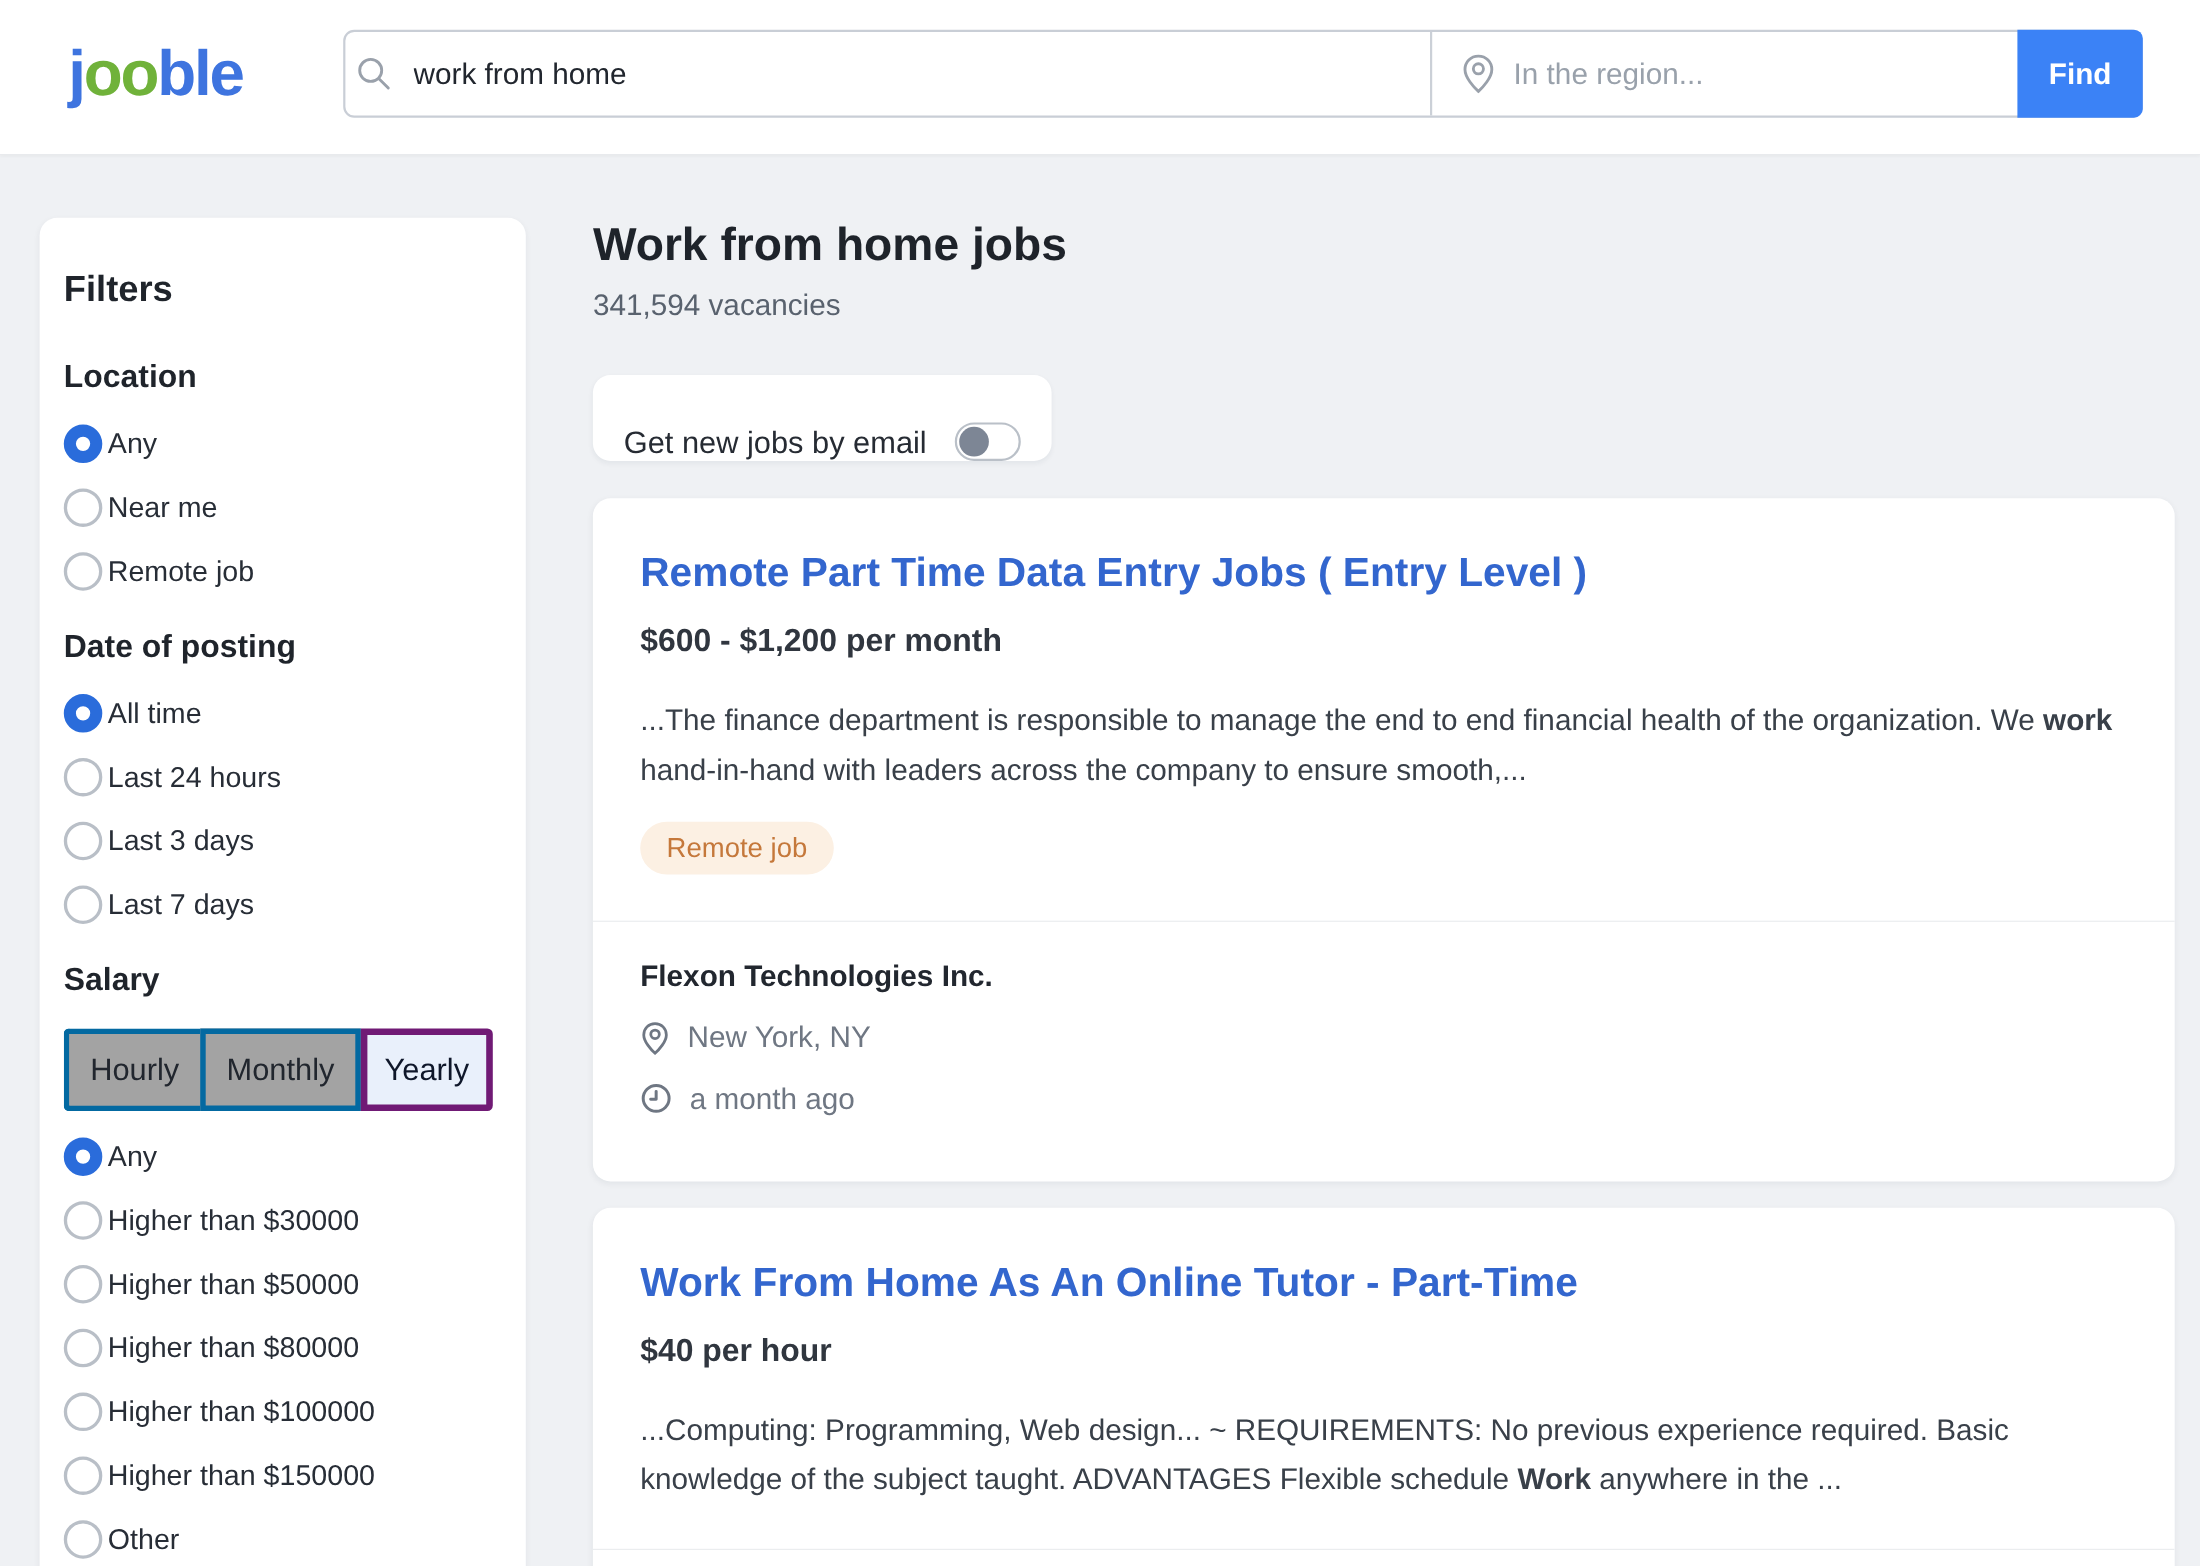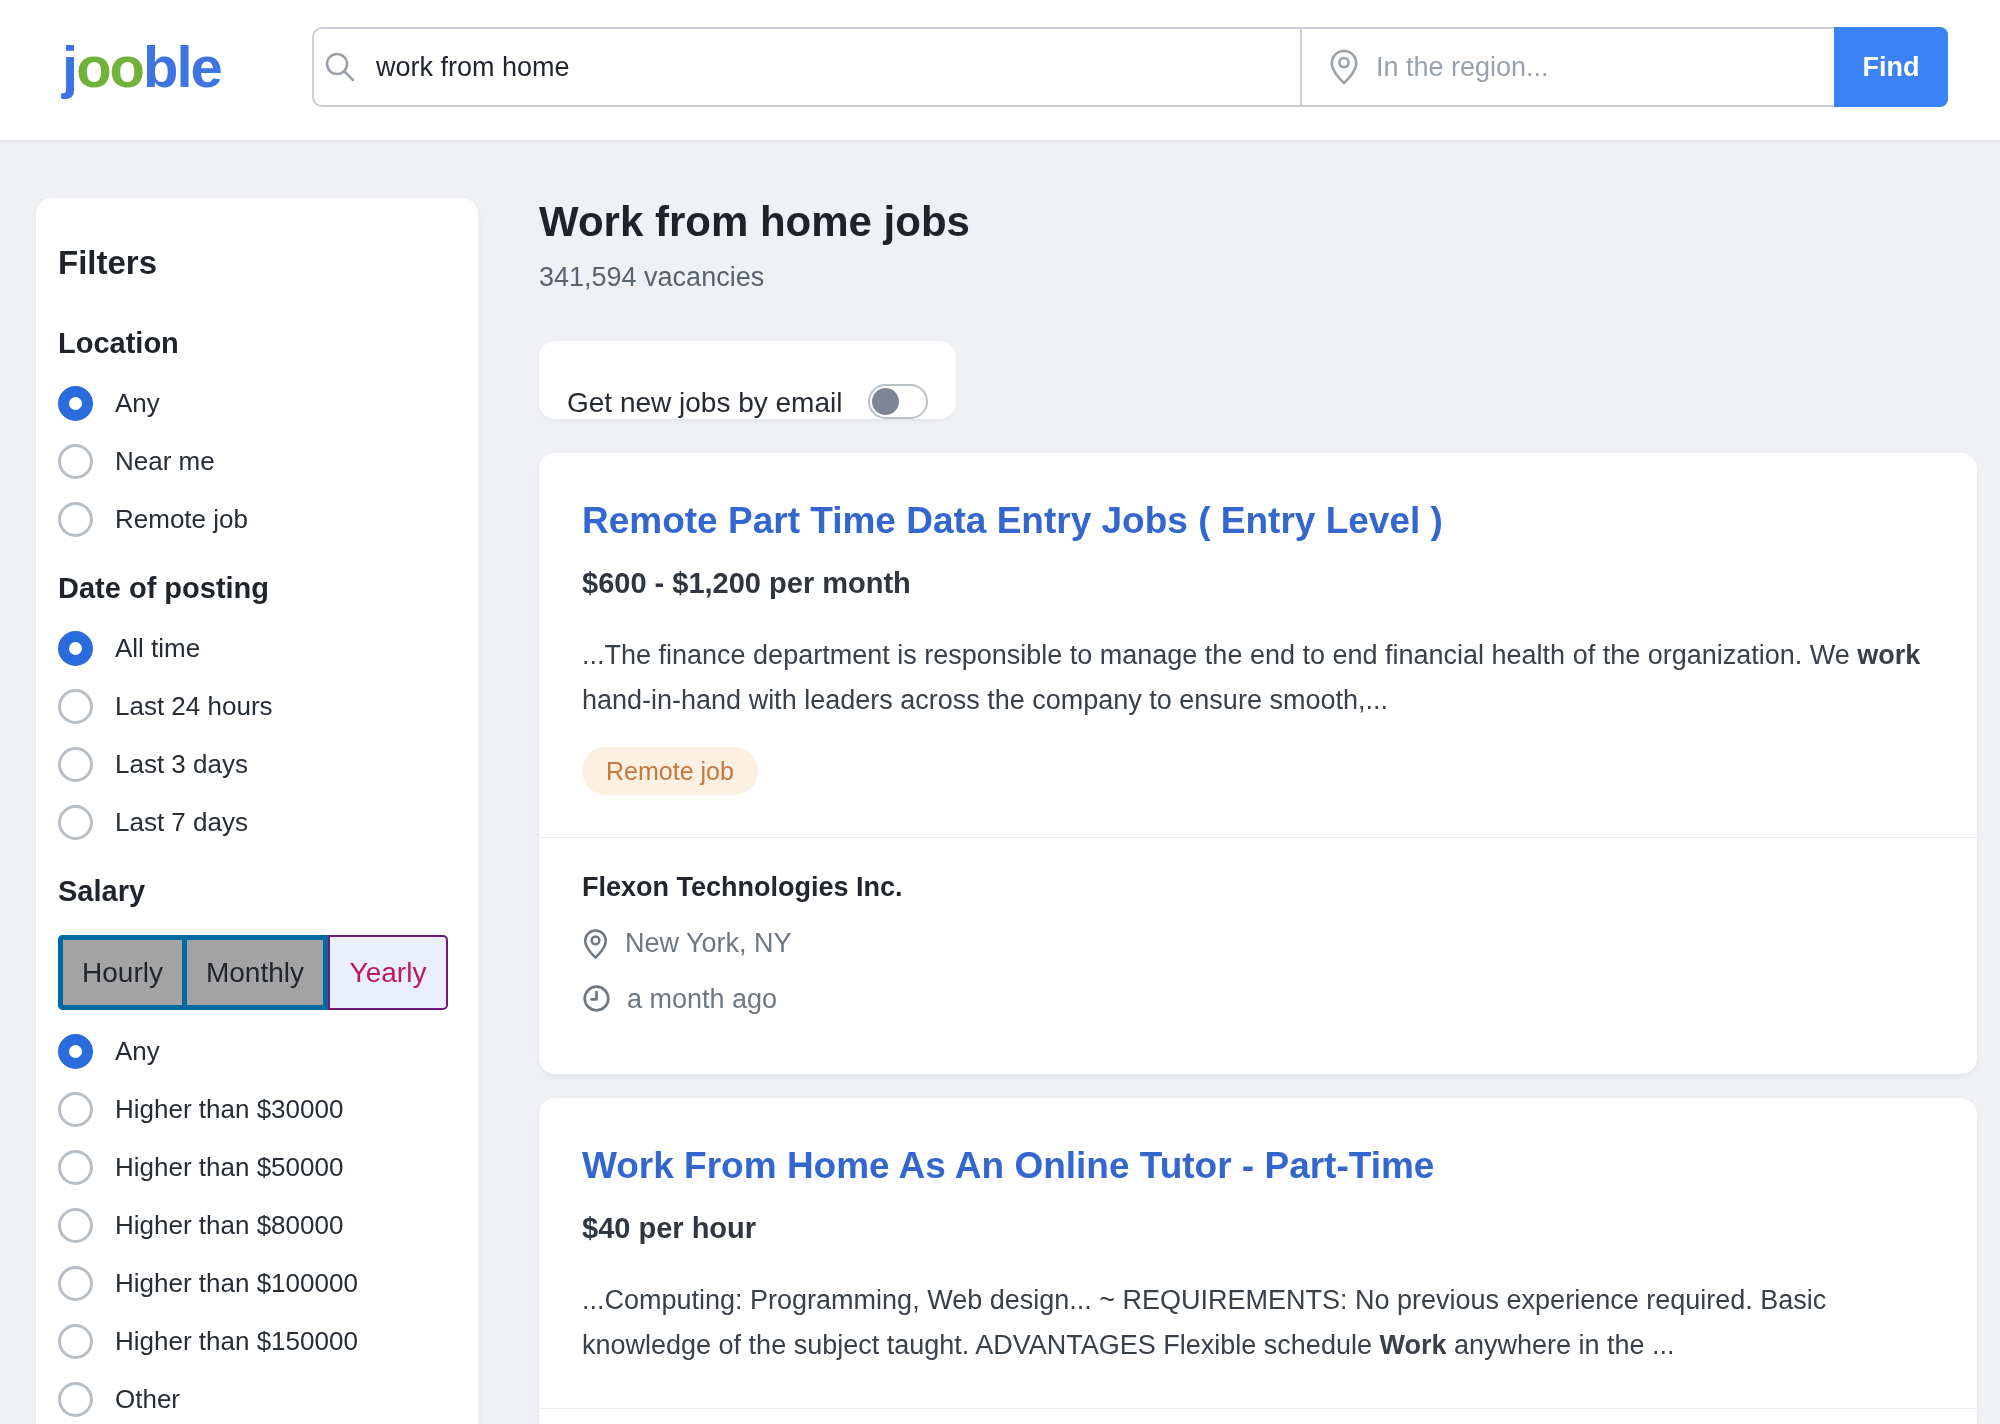--- a/index.html
+++ b/index.html
@@ -41,40 +41,40 @@
   
   .sidebar{
     position:absolute;left:36px;top:198px;width:442px;height:1300px;
     background:#FFFFFF;border-radius:16px;box-shadow:0 2px 6px rgba(25,35,50,0.06);
     box-sizing:border-box;padding:46px 22px 40px 22px;
   }
   .filters-title{font-size:33px;font-weight:700;color:#1F242B;line-height:38px;margin:0;}
   .f-section{font-size:29px;font-weight:700;color:#1F242B;line-height:34px;margin-top:34px;}
   .f-section.first{margin-top:44px;}
   .radio-group{margin-top:26px;display:flex;flex-direction:column;gap:23px;}
-  .radio-row{display:flex;align-items:center;gap:22px;height:35px;cursor:pointer;}
+  .radio-row{display:flex;align-items:center;gap:5px;height:35px;cursor:pointer;}
   .radio{
     width:35px;height:35px;border-radius:50%;box-sizing:border-box;flex:none;
     border:3px solid #B9BFC7;background:#FFFFFF;
   }
   .radio.sel{border:11px solid #2A6CDB;}
   .radio-label{font-size:26px;color:#272D36;white-space:nowrap;}
   .tabs{
     margin-top:27px;display:flex;height:75px;box-sizing:border-box;
   }
   .tab{
     box-sizing:border-box;border:5px solid #0369a1;background:#a3a3a3;
     display:flex;align-items:center;justify-content:center;
     font-size:28px;color:#21262E;cursor:pointer;
   }
   .tab.t1{width:124px;border-radius:5px 0 0 5px;border-right:none;}
   .tab.t2{width:146px;}
   .tab.t3{width:120px;border-radius:0 5px 5px 0;}
   .tab.sel{
-    background:#E9F0FB;border:2px solid #701a75;color:#be185d;
+    background:#E9F0FB;border:6px solid #701a75;color:#0f172a;
   }
   
   .main{position:absolute;left:539px;top:198px;width:1438px;}
   .page-title{margin:0;font-size:42px;line-height:48px;font-weight:700;color:#1E232A;}
   .vacancies{margin-top:16px;font-size:27px;color:#59626E;}
   .email-pill{
     margin-top:48px;display:inline-flex;align-items:flex-end;gap:26px;
     background:#FFFFFF;border-radius:16px;height:78px;padding:0 28px;
     box-shadow:0 2px 5px rgba(25,35,50,0.05);
   }

